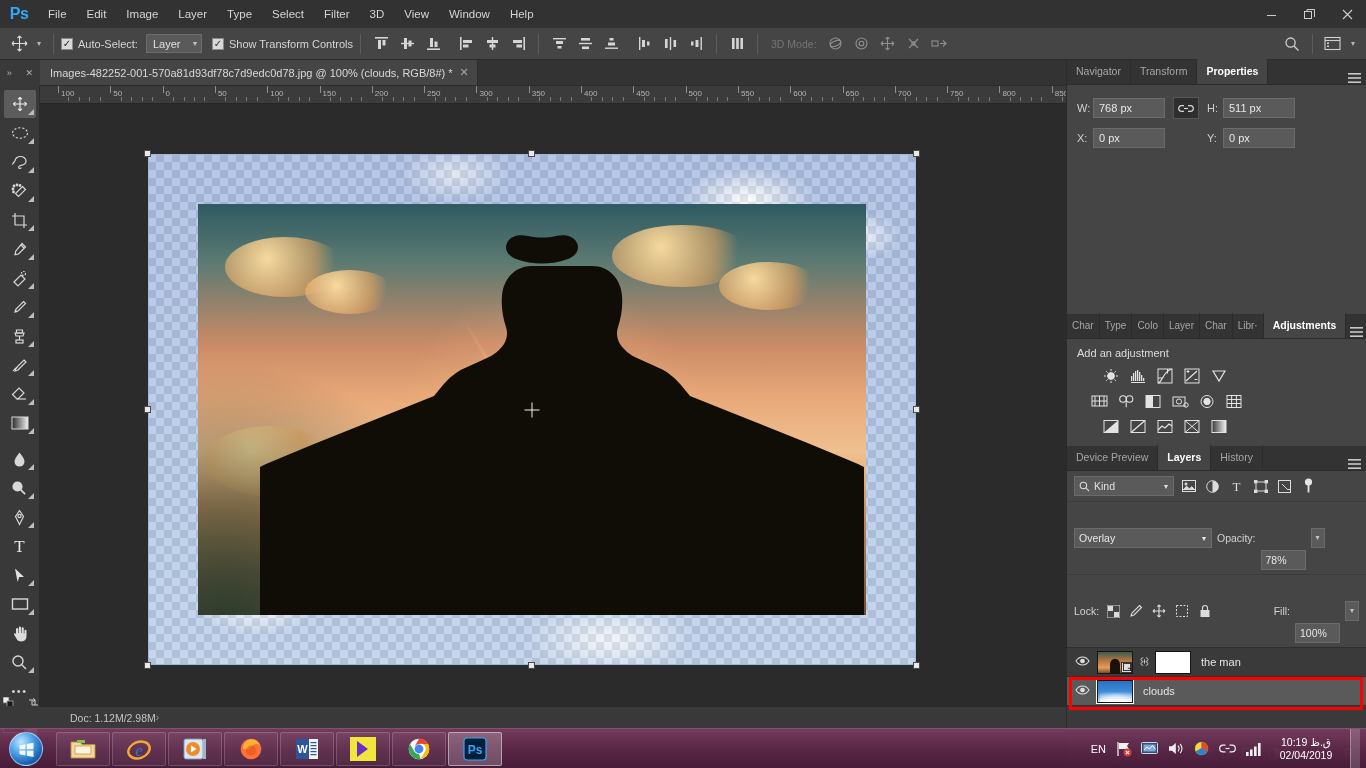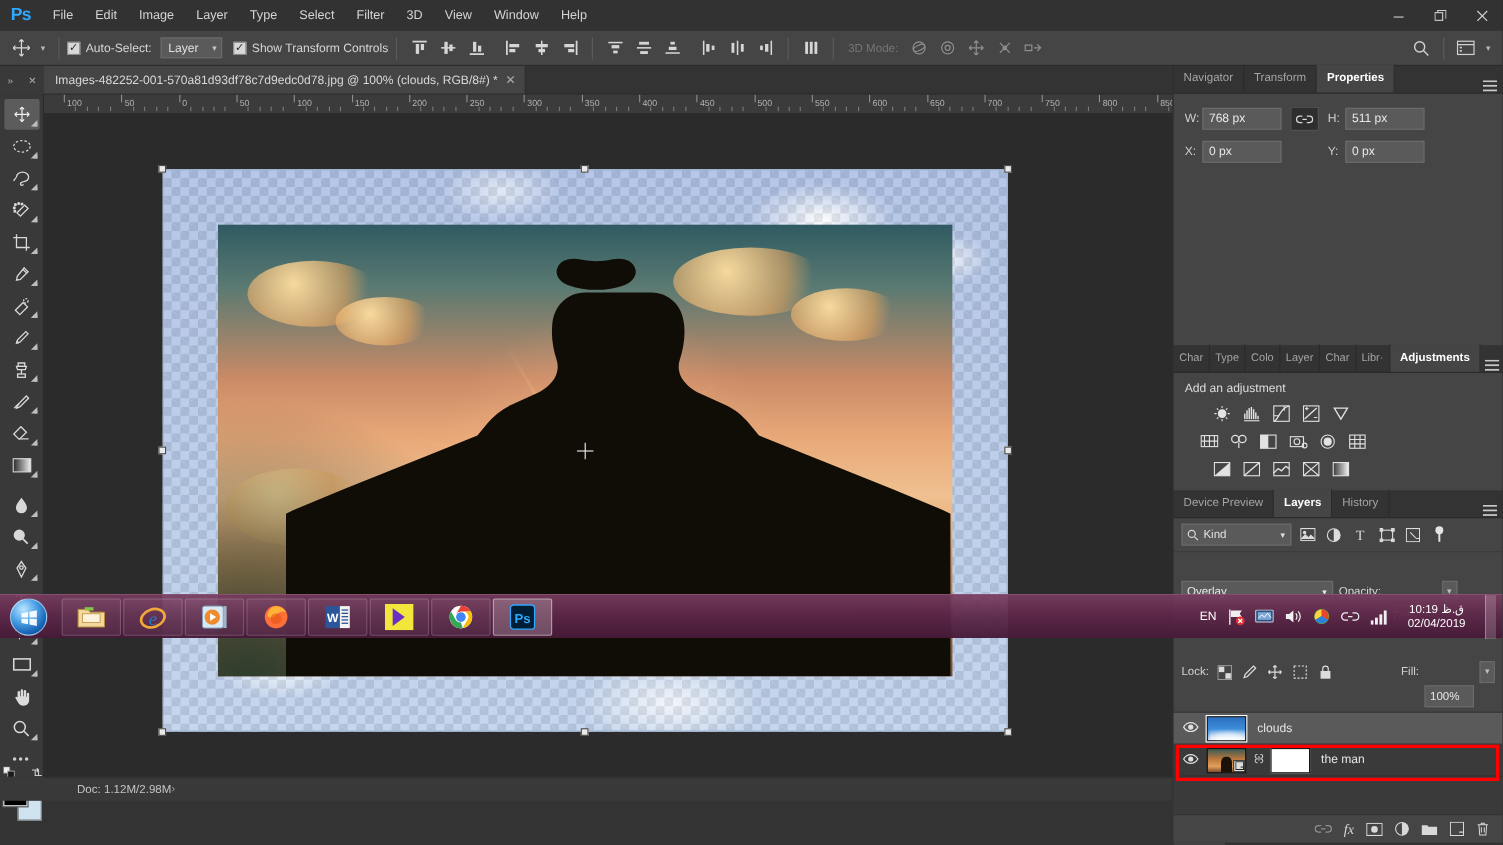--- a/index.html
+++ b/index.html
@@ -4,21 +4,21 @@
 <style>
   * { box-sizing: border-box; margin: 0; padding: 0; }
   html, body { width: 1366px; height: 768px; overflow: hidden; }
   body {
     font-family: "Liberation Sans", sans-serif;
     font-size: 11px;
     background: #333;
     color: #c8c8c8;
     -webkit-font-smoothing: antialiased;
   }
-  .app { position: relative; width: 1366px; height: 580px; }
+  .app { position: relative; width: 1366px; height: 768px; }
 
   
   .titlebar {
     position: absolute; top: 0; left: 0; width: 1366px; height: 28px;
     background: #323232; display: flex; align-items: center;
   }
   .ps-logo {
     width: 38px; height: 28px; display: flex; align-items: center; justify-content: center;
     color: #31a8ff; font-weight: bold; font-size: 16px; letter-spacing: -0.5px;
   }
@@ -1421,30 +1421,20 @@
               <path d="M3.5 6V4a2.5 2.5 0 015 0v2"></path>
             </svg>
         </span>
         <span style="flex:1"></span>
         <span class="lbl">Fill:</span>
         <span class="num-field">100%</span>
         <span class="tiny-caret">▾</span>
       </div>
 
       <div class="layer-list">
-        <div class="layer-row selected">
-          <span class="eye">
-            <svg width="15" height="10" viewBox="0 0 15 10" fill="none" stroke="#e0e0e0" stroke-width="1.1">
-                <path d="M1 5s2.4-4 6.5-4S14 5 14 5s-2.4 4-6.5 4S1 5 1 5z"></path>
-                <circle cx="7.5" cy="5" r="1.8" fill="#e0e0e0"></circle>
-              </svg>
-          </span>
-          <span class="thumb clouds sel-ring"></span>
-          <span class="layer-name">clouds</span>
-        </div>
         <div class="layer-row">
           <span class="eye">
             <svg width="15" height="10" viewBox="0 0 15 10" fill="none" stroke="#e0e0e0" stroke-width="1.1">
                 <path d="M1 5s2.4-4 6.5-4S14 5 14 5s-2.4 4-6.5 4S1 5 1 5z"></path>
                 <circle cx="7.5" cy="5" r="1.8" fill="#e0e0e0"></circle>
               </svg>
           </span>
           <span class="thumb man">
             <span class="smart-badge">
               <svg width="8" height="8" viewBox="0 0 9 9" fill="none" stroke="#222" stroke-width="1">
@@ -1457,20 +1447,30 @@
             <svg width="9" height="11" viewBox="0 0 9 13" fill="none" stroke="#cfcfcf" stroke-width="1.1">
                 <path d="M4.5 4v5"></path>
                 <path d="M3 2.2h-.6a2 2 0 000 4H3"></path>
                 <path d="M6 2.2h.6a2 2 0 010 4H6"></path>
                 <path d="M3 11h-.6a2 2 0 010-4H3"></path>
                 <path d="M6 11h.6a2 2 0 000-4H6"></path>
               </svg>
           </span>
           <span class="mask-thumb"></span>
           <span class="layer-name">the man</span>
+        </div>
+        <div class="layer-row selected">
+          <span class="eye">
+            <svg width="15" height="10" viewBox="0 0 15 10" fill="none" stroke="#e0e0e0" stroke-width="1.1">
+                <path d="M1 5s2.4-4 6.5-4S14 5 14 5s-2.4 4-6.5 4S1 5 1 5z"></path>
+                <circle cx="7.5" cy="5" r="1.8" fill="#e0e0e0"></circle>
+              </svg>
+          </span>
+          <span class="thumb clouds sel-ring"></span>
+          <span class="layer-name">clouds</span>
         </div>
         <div class="redbox"></div>
       </div>
 
       <div class="layer-footer">
         <span class="lf-ico dim">
           <svg width="16" height="9" viewBox="0 0 16 9" fill="none" stroke="#8f8f8f" stroke-width="1.2">
               <path d="M6 4.5H10"></path>
               <path d="M6 1.6H3.6a2.9 2.9 0 000 5.8H6"></path>
               <path d="M10 1.6h2.4a2.9 2.9 0 010 5.8H10"></path>

